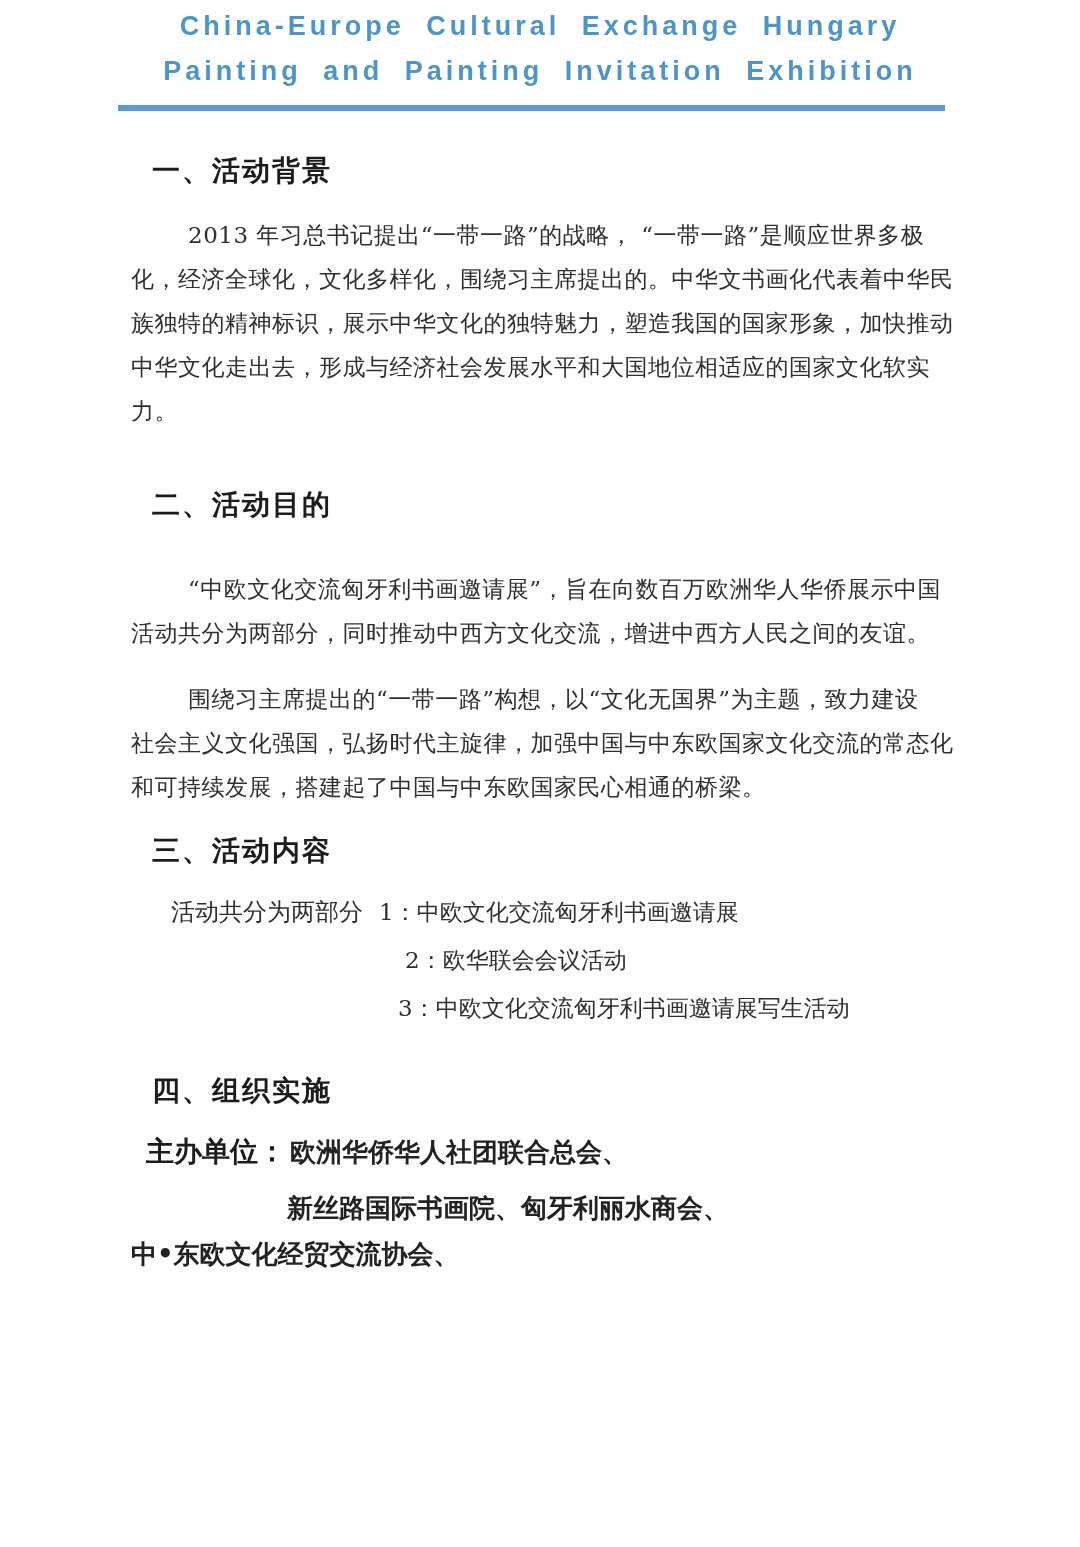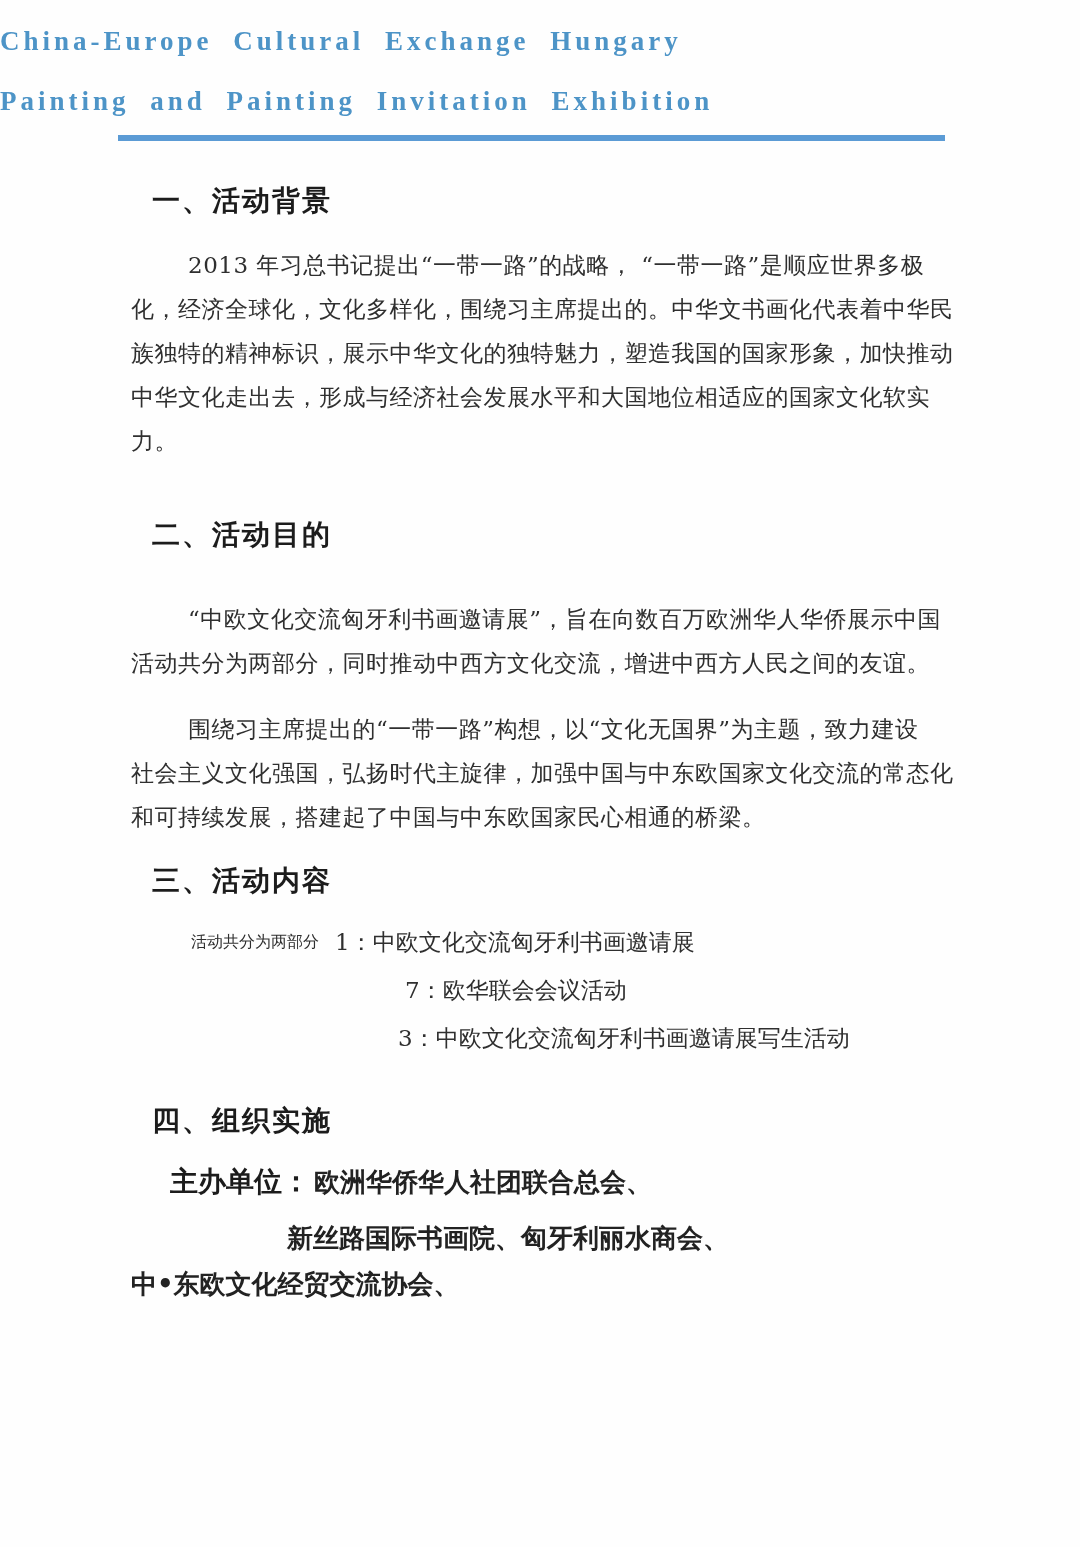--- a/index.html
+++ b/index.html
@@ -19,22 +19,23 @@
   .title-cn {
     margin: 72px 0 0 0;
     text-align: center;
     font-size: 47px;
     line-height: 58px;
     font-weight: bold;
     color: #d6231e;
     letter-spacing: 9px;
   }
   .title-en {
-    margin-top: 23px;
-    font-family: Liberation Serif, serif;
+    margin-top: 8px;
+    text-align: center;
+    font-family: Liberation Sans, sans-serif;
     font-weight: bold;
     color: #4d94c7;
     font-size: 27px;
     line-height: 37px;
     letter-spacing: 4px;
     word-spacing: 10px;
   }
   .divider {
     margin: 15px 0 0 118px;
     width: 827px; height: 6px;
@@ -60,33 +61,33 @@
   .para.mt-sm { margin-top: 22px; }
   .line {
     font-size: 23px;
     line-height: 44px;
     letter-spacing: 0.5px;
     white-space: pre;
   }
   .indent { text-indent: 57px; }
   
   .content-row { display: flex; margin-top: 22px; }
-  .content-intro { font-size: 16px; line-height: 46px; margin-left: 60px; }
+  .content-intro { font-size: 24px; line-height: 46px; margin-left: 40px; }
   .content-item { font-size: 23px; line-height: 46px; }
   .item-first { margin-left: 16px; }
   .item-rest-2 { margin-left: 274px; margin-top: 2px; }
   .item-rest-3 { margin-left: 267px; margin-top: 2px; }
   
   .org-row { display: flex; align-items: baseline; margin-top: 28px; }
   .org-label {
     font-family: Liberation Mono, monospace;
     font-weight: bold;
     font-size: 28px; line-height: 34px;
     color: #1c1c1c;
-    margin-left: 39px;
+    margin-left: 15px;
   }
   .org-name {
     font-family: "DejaVu Sans", "Liberation Sans", sans-serif;
     font-weight: bold;
     font-size: 26px; line-height: 34px;
     color: #222222;
   }
   .org-first { margin-left: 4px; }
   .org-line2 { margin-left: 156px; margin-top: 20px; }
   .org-line3 { margin-top: 12px; }
@@ -122,21 +123,21 @@
       <div class="line indent">围绕习主席提出的“一带一路”构想，以“文化无国界”为主题，致力建设</div>
       <div class="line">社会主义文化强国，弘扬时代主旋律，加强中国与中东欧国家文化交流的常态化</div>
       <div class="line">和可持续发展，搭建起了中国与中东欧国家民心相通的桥梁。</div>
     </div>
 
     <h2 class="sec-heading h3a">三、活动内容</h2>
     <div class="content-row">
       <span class="content-intro">活动共分为两部分</span>
       <span class="content-item item-first">1：中欧文化交流匈牙利书画邀请展</span>
     </div>
-    <div class="content-item item-rest-2">7：欧华联会会议活动</div>
+    <div class="content-item item-rest-2">2：欧华联会会议活动</div>
     <div class="content-item item-rest-3">3：中欧文化交流匈牙利书画邀请展写生活动</div>
 
     <h2 class="sec-heading h4a">四、组织实施</h2>
     <div class="org-row">
       <span class="org-label">主办单位：</span>
       <span class="org-name org-first">欧洲华侨华人社团联合总会、</span>
     </div>
     <div class="org-name org-line2">新丝路国际书画院、匈牙利丽水商会、</div>
     <div class="org-name org-line3">中•东欧文化经贸交流协会、</div>
 

